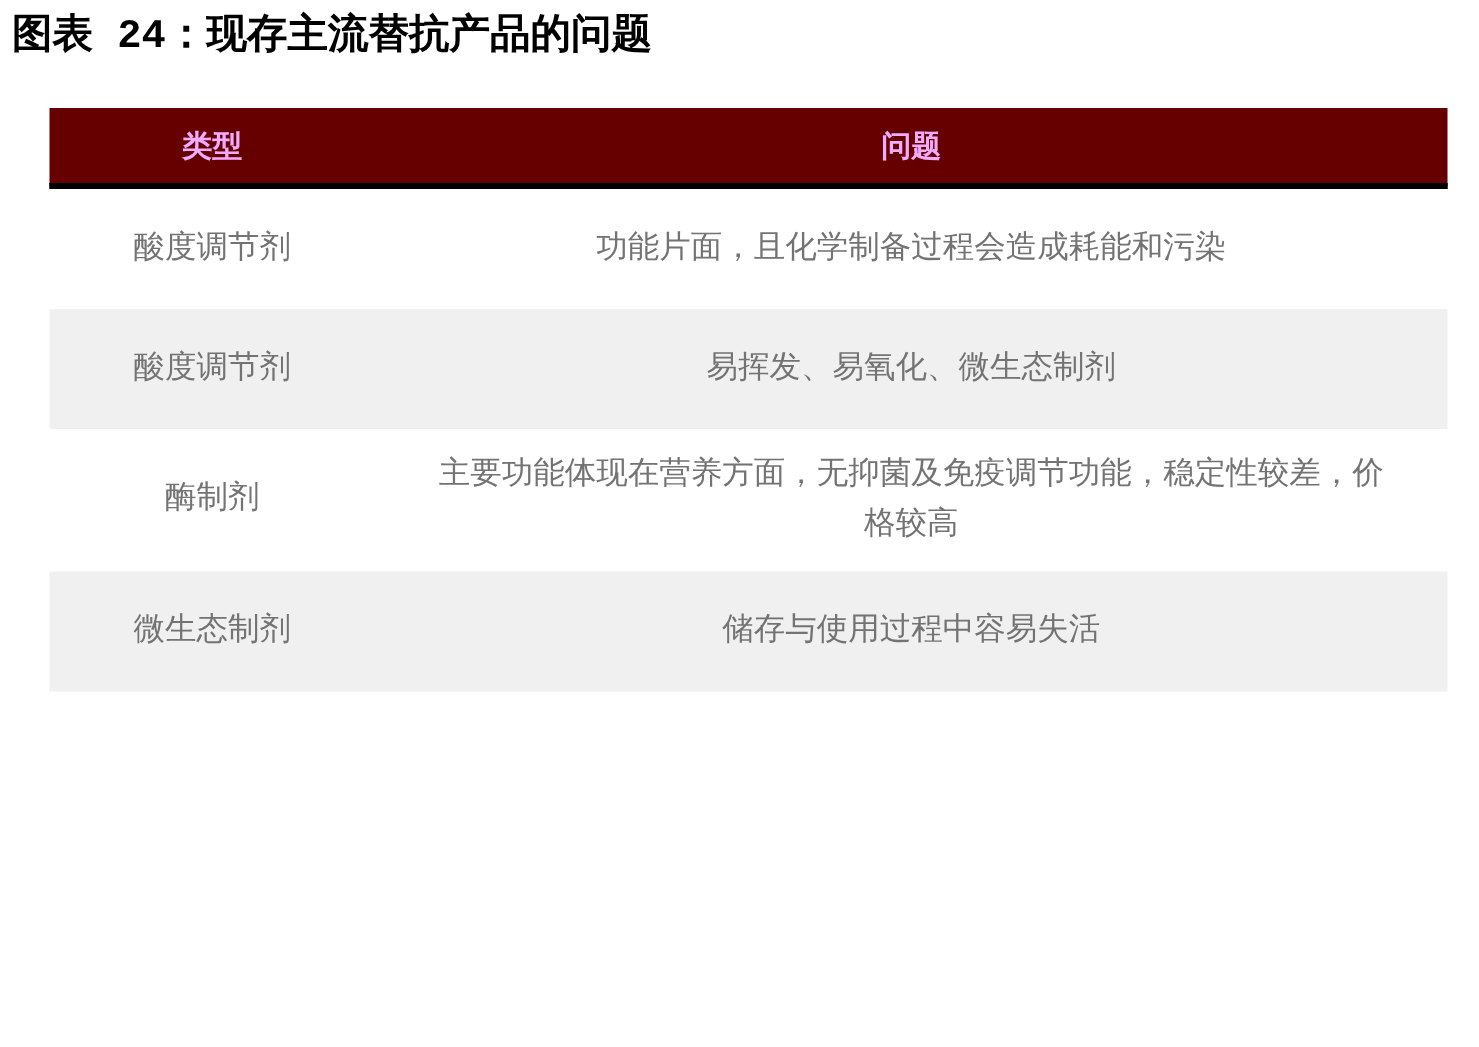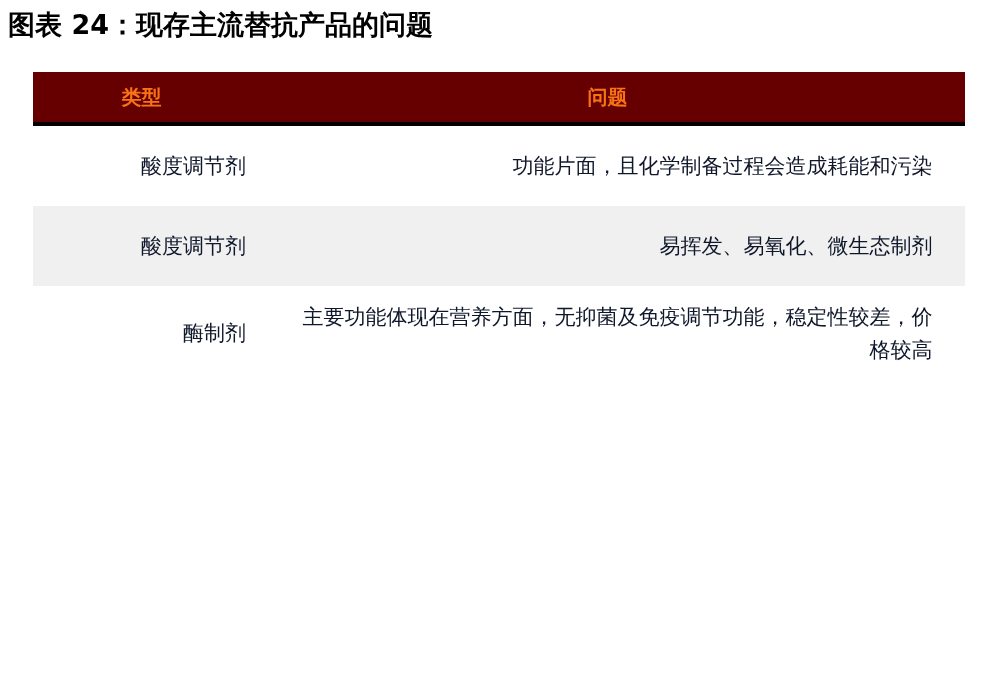--- a/index.html
+++ b/index.html
@@ -12,20 +12,21 @@
     height: 698px;
     font-family: "DejaVu Sans", "Liberation Sans", sans-serif;
     overflow: hidden;
     position: relative;
   }
 
   .page {
     position: relative;
     width: 986px;
     height: 698px;
+    font-family: Liberation Mono, monospace;
   }
 
   
   .figure-title {
     position: absolute;
     left: 8px;
     top: 8px;
     font-size: 27px;
     font-weight: bold;
     color: #000000;
@@ -49,39 +50,39 @@
   }
 
   table.data-table col.c1 { width: 217px; }
   table.data-table col.c2 { width: 715px; }
 
   thead tr.header-row {
     background: #660000;
   }
 
   thead th {
-    color: #f97316;
+    color: #f0abfc;
     font-size: 20px;
     font-weight: bold;
     text-align: center;
     vertical-align: middle;
     height: 50px;
     padding: 0;
     border: none;
   }
 
   thead tr.header-row th {
     border-bottom: 4px solid #000000;
   }
 
   tbody td {
     font-size: 21px;
     font-weight: normal;
-    color: #0f172a;
-    text-align: right;
+    color: #737373;
+    text-align: center;
     vertical-align: middle;
     padding: 0 4px;
     border: none;
     line-height: 33px;
   }
 
   tbody td.type-cell {
     font-size: 21px;
   }
 
@@ -137,20 +138,26 @@
           </td>
         </tr>
 
         <tr class="row-plain h-tall">
           <td class="type-cell">酶制剂</td>
           <td>
             <span class="issue-text">主要功能体现在营养方面，无抑菌及免疫调节功能，稳定性较差，价格较高</span>
           </td>
         </tr>
 
+        <tr class="row-shaded h-short">
+          <td class="type-cell">微生态制剂</td>
+          <td>
+            <span class="issue-text">储存与使用过程中容易失活</span>
+          </td>
+        </tr>
 
 
 
       </tbody>
     </table>
   </div>
 
 </div>
 
 </body></html>

